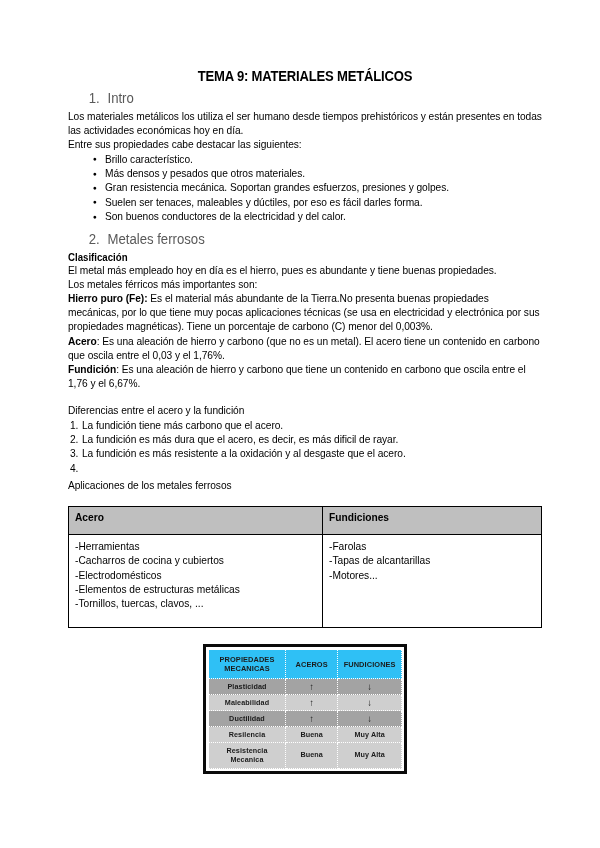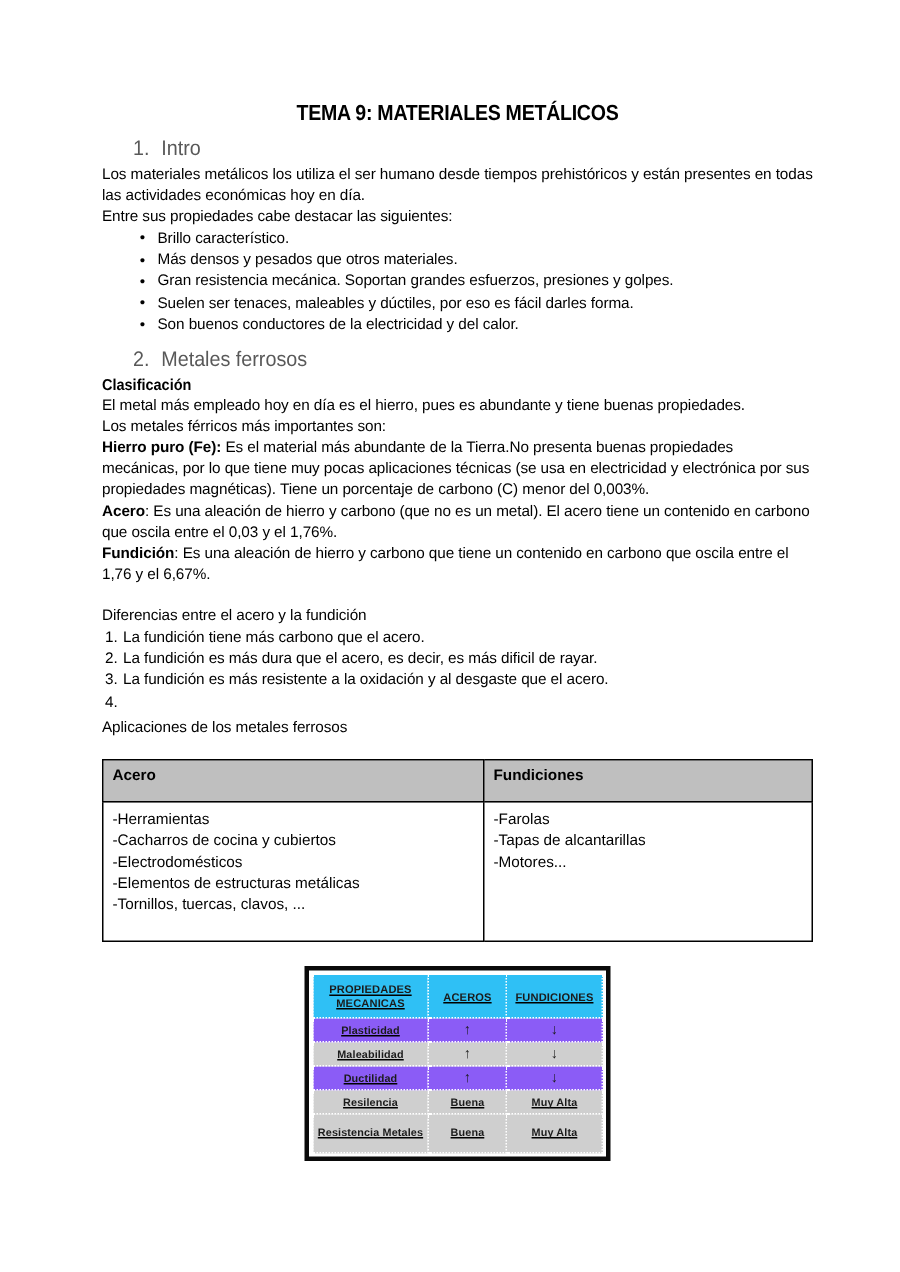--- a/index.html
+++ b/index.html
@@ -133,39 +133,38 @@
     background: #ffffff;
     padding: 2px;
     width: 204px;
     box-sizing: border-box;
   }
   table.props {
     border-collapse: collapse;
     width: 100%;
     table-layout: fixed;
     font-family: "Liberation Sans Narrow", "Liberation Sans", sans-serif;
-    text-decoration: underline;
   }
   table.props td, table.props th {
     border: 1px dotted #ffffff;
     text-align: center;
     vertical-align: middle;
     font-size: 7.2px;
     font-weight: bold;
     color: #1b1b1b;
     padding: 1px 0;
     letter-spacing: 0.1px;
   }
   table.props thead th {
     background: #2fc0f5;
     height: 26px;
     font-size: 7.4px;
     line-height: 9px;
   }
-  table.props tbody tr.rA td { background: #8b5cf6; }
+  table.props tbody tr.rA td { background: #a3a3a3; }
   table.props tbody tr.rB td { background: #cfcfcf; }
   table.props tbody td { height: 13px; }
   table.props tbody tr.tall td { height: 23px; line-height: 8.6px; }
   table.props .colp { width: 40%; }
   table.props .cola { width: 27%; }
   table.props .colf { width: 33%; }
   .arrow { font-size: 9.5px; line-height: 9px; display: inline-block; }
 </style>
 </head>
 <body>
@@ -272,21 +271,21 @@
             <td>Ductilidad</td>
             <td><span class="arrow">↑</span></td>
             <td><span class="arrow">↓</span></td>
           </tr>
           <tr class="rB">
             <td>Resilencia</td>
             <td>Buena</td>
             <td>Muy Alta</td>
           </tr>
           <tr class="rB tall">
-            <td>Resistencia Metales</td>
+            <td>Resistencia Mecanica</td>
             <td>Buena</td>
             <td>Muy Alta</td>
           </tr>
         </tbody>
       </table>
     </div>
   </div>
 
 </div>
 

